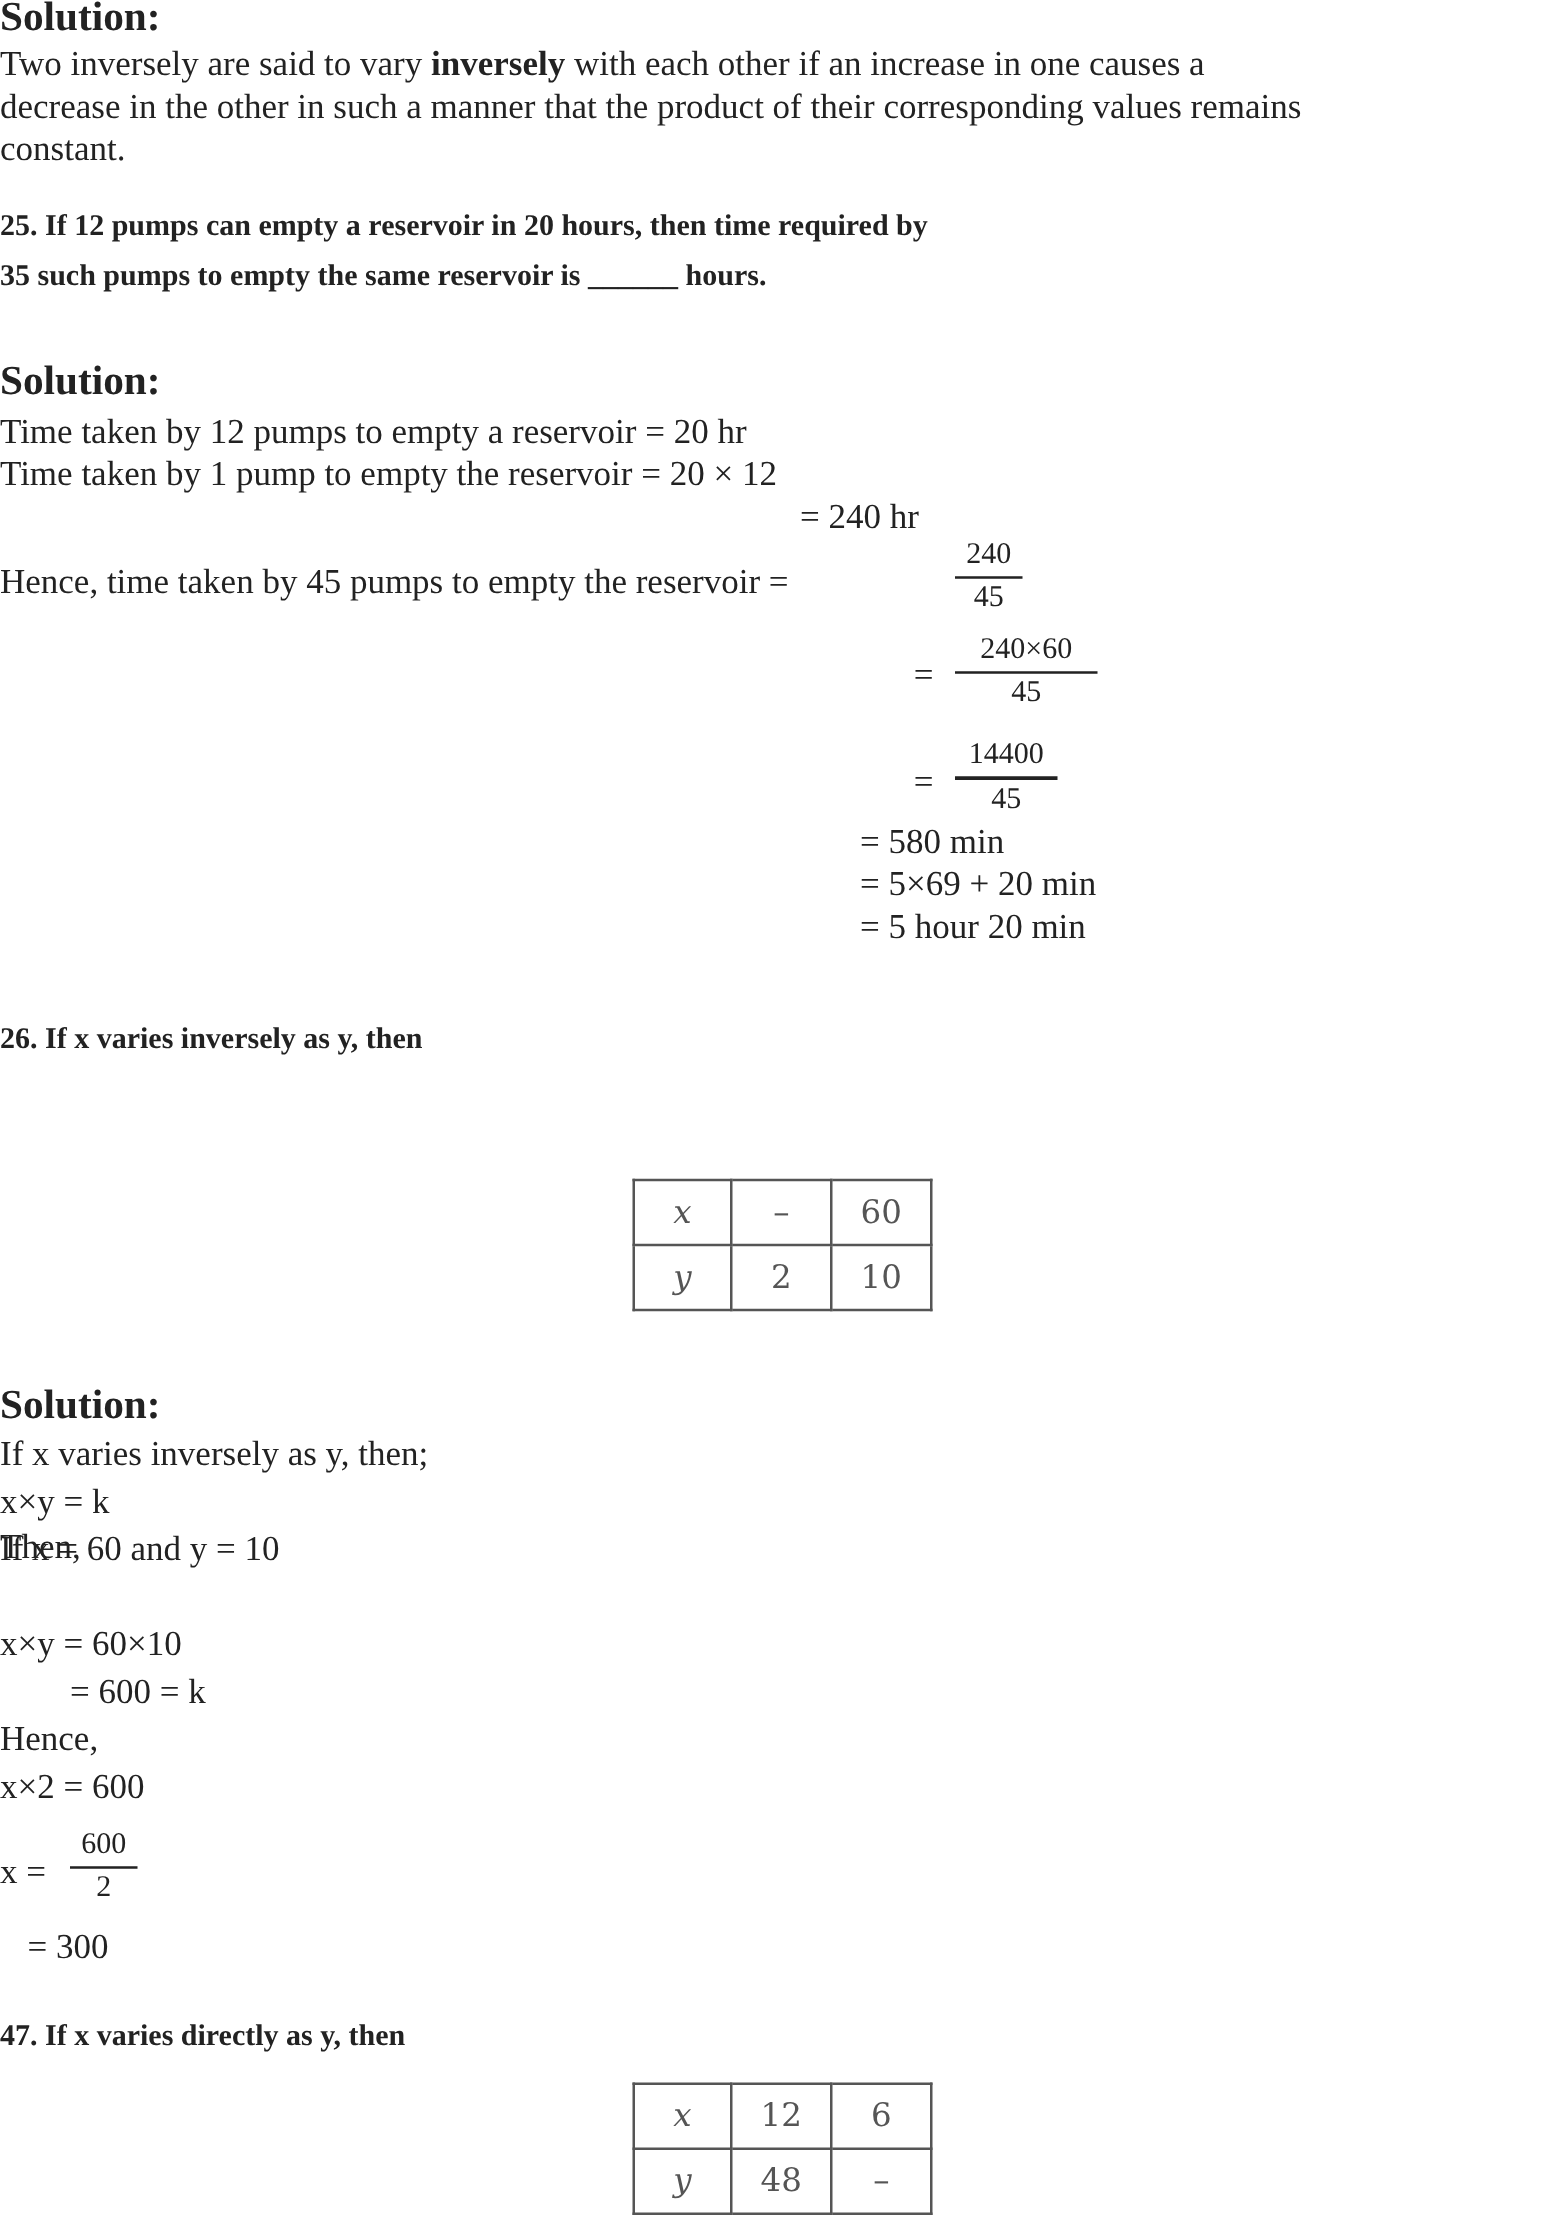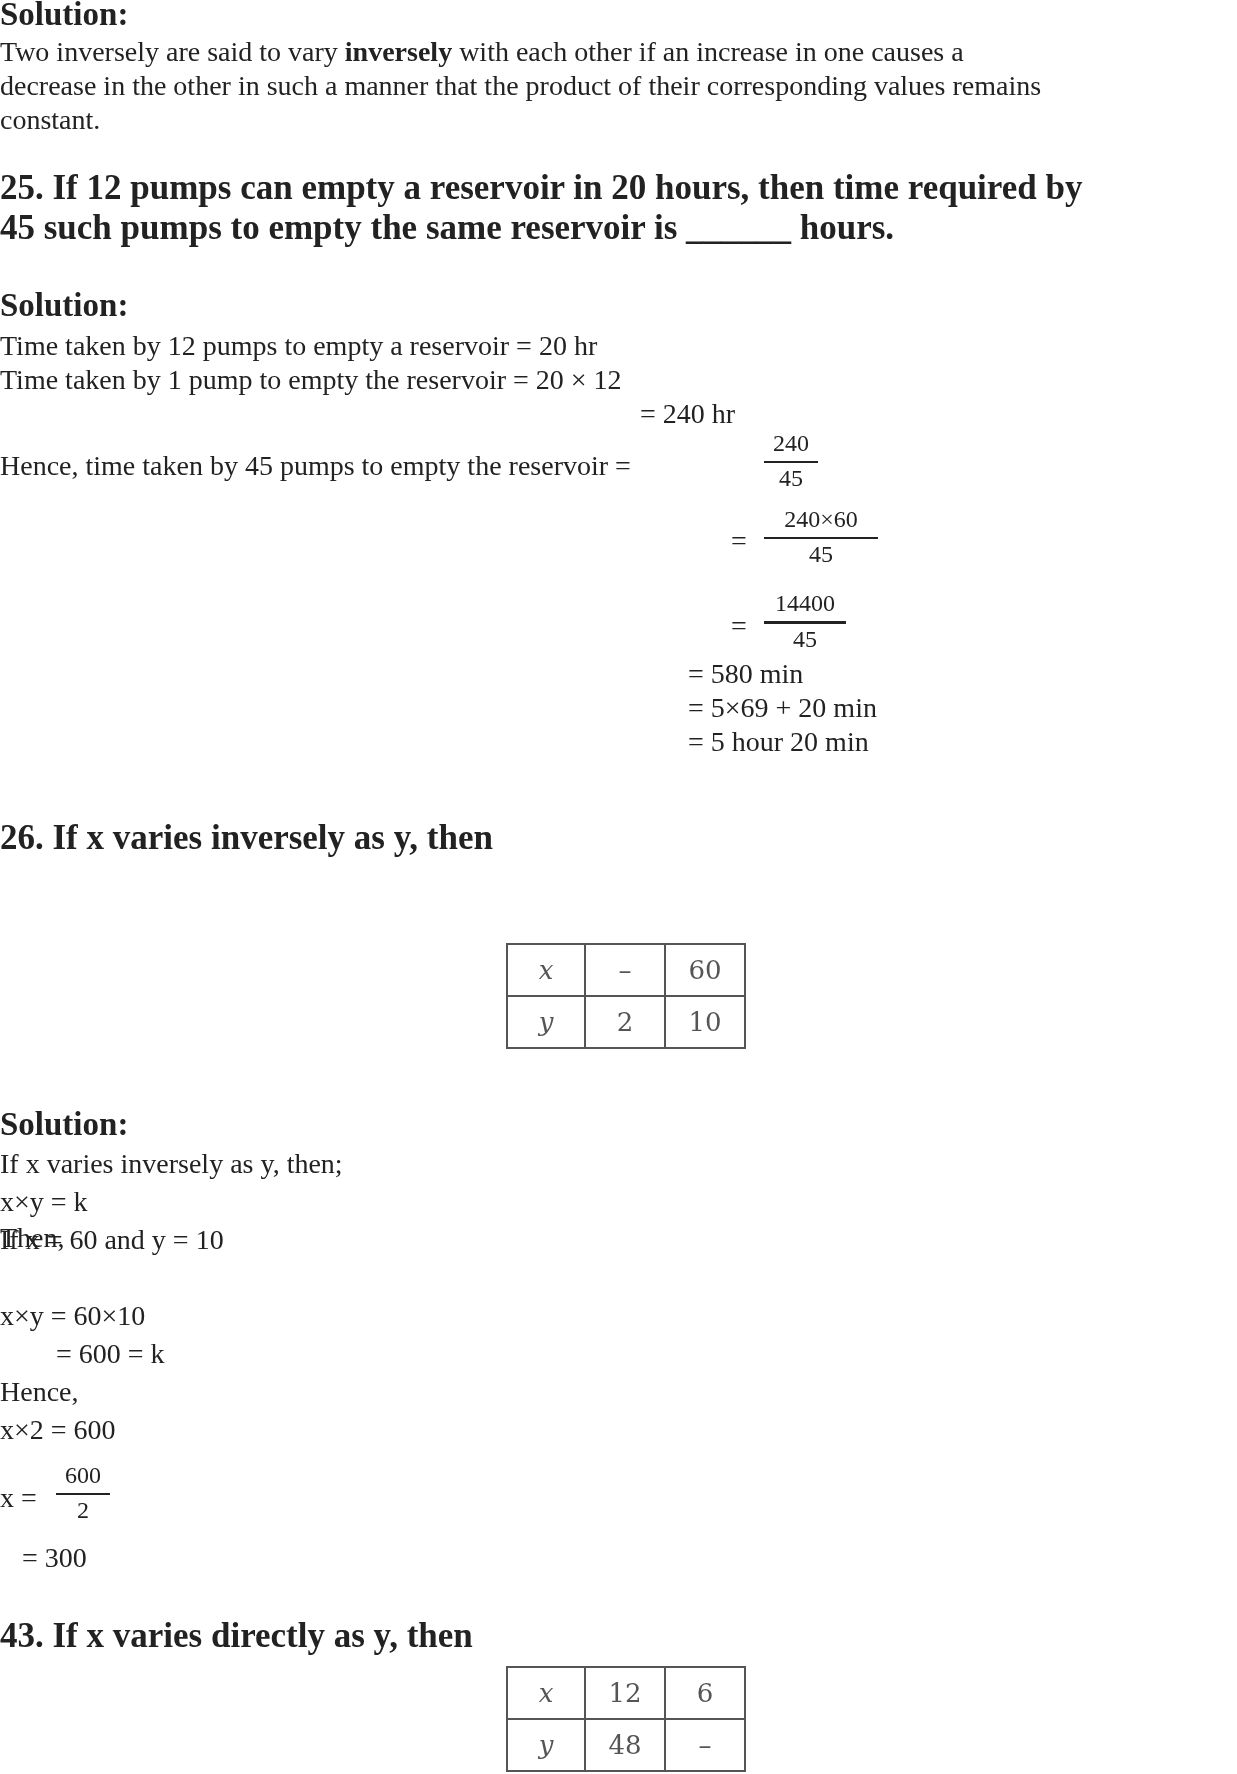--- a/index.html
+++ b/index.html
@@ -1,39 +1,39 @@
 <!DOCTYPE html>
 <html><head>
 <meta charset="utf-8">
 <style>
   html, body { margin:0; padding:0; background:#ffffff; }
   body { width:1237px; height:1774px; position:relative; overflow:hidden;
          font-family:"Liberation Serif","DejaVu Serif",serif; color:#222; }
   .abs { position:absolute; white-space:nowrap; }
   .h-sol { font-weight:bold; font-size:33px; }
   .body { font-size:28px; }
-  .q { font-weight:bold; font-size:35px; }
+  .q { font-weight:bold; font-size:24px; }
   .frac { position:absolute; text-align:center; font-size:24px; }
   .frac .num { display:block; }
   .frac .bar { display:block; border-top:2px solid #222; margin:4px 0 2px 0; }
   .frac .den { display:block; }
   table.vt { position:absolute; border-collapse:collapse; font-family:"DejaVu Serif",serif; font-size:26px; color:#555; }
   table.vt td { border:2px solid #555; text-align:center; height:48px; }
   table.vt td.var { font-style:italic; }
 </style>
 </head>
 <body>
 
 <div class="abs h-sol" style="left:0;top:-4px;">Solution:</div>
 <div class="abs body" style="left:0;top:36px;"><span>Two inversely are said to vary </span><b>inversely</b><span> with each other if an increase in one causes a</span></div>
 <div class="abs body" style="left:0;top:70px;">decrease in the other in such a manner that the product of their corresponding values remains</div>
 <div class="abs body" style="left:0;top:104px;">constant.</div>
 
 <div class="abs q" style="left:0;top:168px;">25. If 12 pumps can empty a reservoir in 20 hours, then time required by</div>
-<div class="abs q" style="left:0;top:208px;">45 such pumps to empty the same reservoir is ______ hours.</div>
+<div class="abs q" style="left:0;top:208px;">35 such pumps to empty the same reservoir is ______ hours.</div>
 <div class="abs h-sol" style="left:0;top:287px;">Solution:</div>
 <div class="abs body" style="left:0;top:330px;">Time taken by 12 pumps to empty a reservoir = 20 hr</div>
 <div class="abs body" style="left:0;top:364px;">Time taken by 1 pump to empty the reservoir = 20 × 12</div>
 <div class="abs body" style="left:640px;top:398px;">= 240 hr</div>
 
 <div class="abs body" style="left:0;top:450px;text-align:center;">Hence, time taken by 45 pumps to empty the reservoir =</div>
 <div class="frac" style="left:764px;top:430px;width:54px;">
   <span class="num">240</span>
   <span class="bar"></span>
   <span class="den">45</span>
@@ -83,21 +83,21 @@
 <div class="abs body" style="left:0;top:1376px;">Hence,</div>
 <div class="abs body" style="left:0;top:1414px;">x×2 = 600</div>
 <div class="abs body" style="left:0;top:1482px;">x =</div>
 <div class="frac" style="left:56px;top:1462px;width:54px;">
   <span class="num">600</span>
   <span class="bar"></span>
   <span class="den">2</span>
 </div>
 <div class="abs body" style="left:22px;top:1542px;">= 300</div>
 
-<div class="abs q" style="left:0;top:1616px;">43. If x varies directly as y, then</div>
+<div class="abs q" style="left:0;top:1616px;">47. If x varies directly as y, then</div>
 <table class="vt" style="left:506px;top:1666px;">
   <tbody>
       <tr>
     <td class="var" style="width:74px;">x</td>
     <td style="width:76px;">12</td>
     <td style="width:76px;">6</td>
   </tr>
   <tr>
     <td class="var">y</td>
     <td>48</td>

